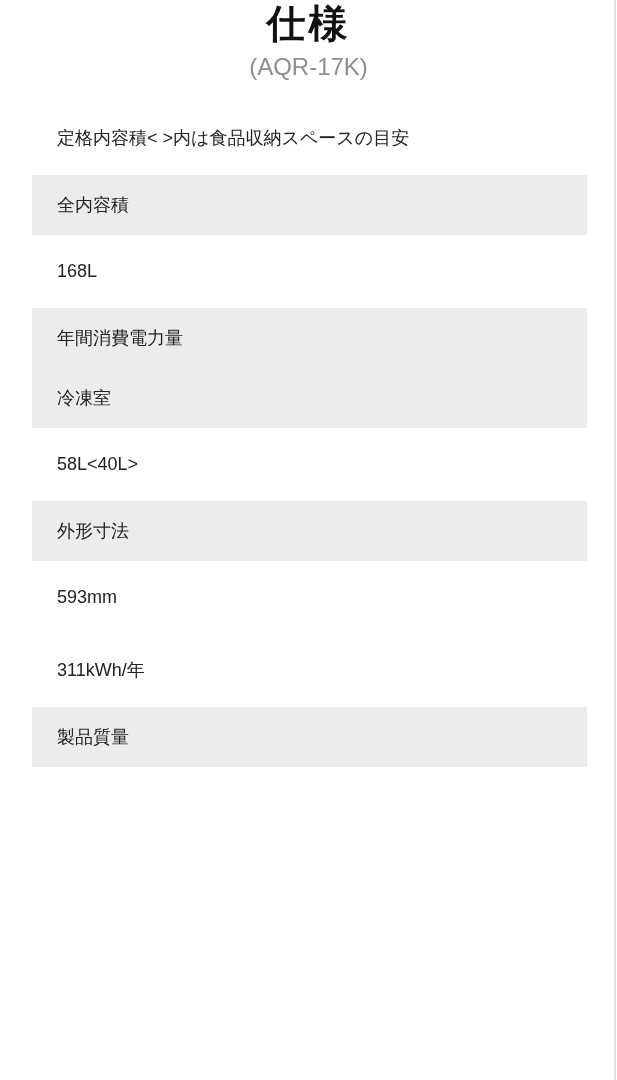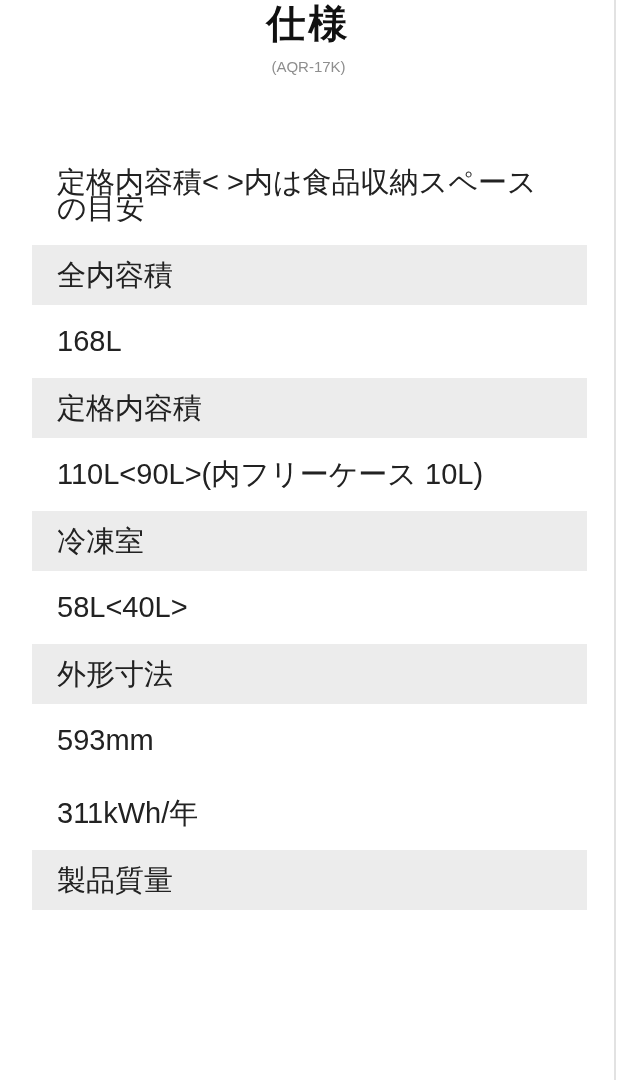--- a/index.html
+++ b/index.html
@@ -23,28 +23,28 @@
   .page-title {
     margin: 0;
     font-size: 39px;
     line-height: 40px;
     font-weight: 700;
     letter-spacing: 3px;
     color: #111111;
   }
   .page-subtitle {
     margin-top: 12px;
-    font-size: 15px;
+    font-size: 24px;
     line-height: 21px;
     color: var(--subtitle-gray, #8e8e8e);
   }
 
   .specs {
-    margin: 92px 30px 0 32px;
-    font-size: 29px;
+    margin: 48px 30px 0 32px;
+    font-size: 18px;
     line-height: 26px;
   }
   .intro {
     margin: 0;
     padding: 0 25px 24px 25px;
   }
   .spec-list {
     margin: 0;
   }
   .spec-list dt {
@@ -75,22 +75,21 @@
     <div class="page-subtitle">(AQR-17K)</div>
   </header>
 
   <section class="specs">
     <p class="intro">定格内容積&lt; &gt;内は食品収納スペースの目安</p>
 
     <dl class="spec-list">
       <dt>全内容積</dt>
       <dd>168L</dd>
 
-      <dt>定格内容積</dt>
-      <dd>110L&lt;90L&gt;(内フリーケース 10L)</dd>
+      <dt>年間消費電力量</dt>
 
       <dt>冷凍室</dt>
       <dd>58L&lt;40L&gt;</dd>
 
       <dt>外形寸法</dt>
 
       <dd>593mm</dd>
 
       <dd>311kWh/年</dd>
 

